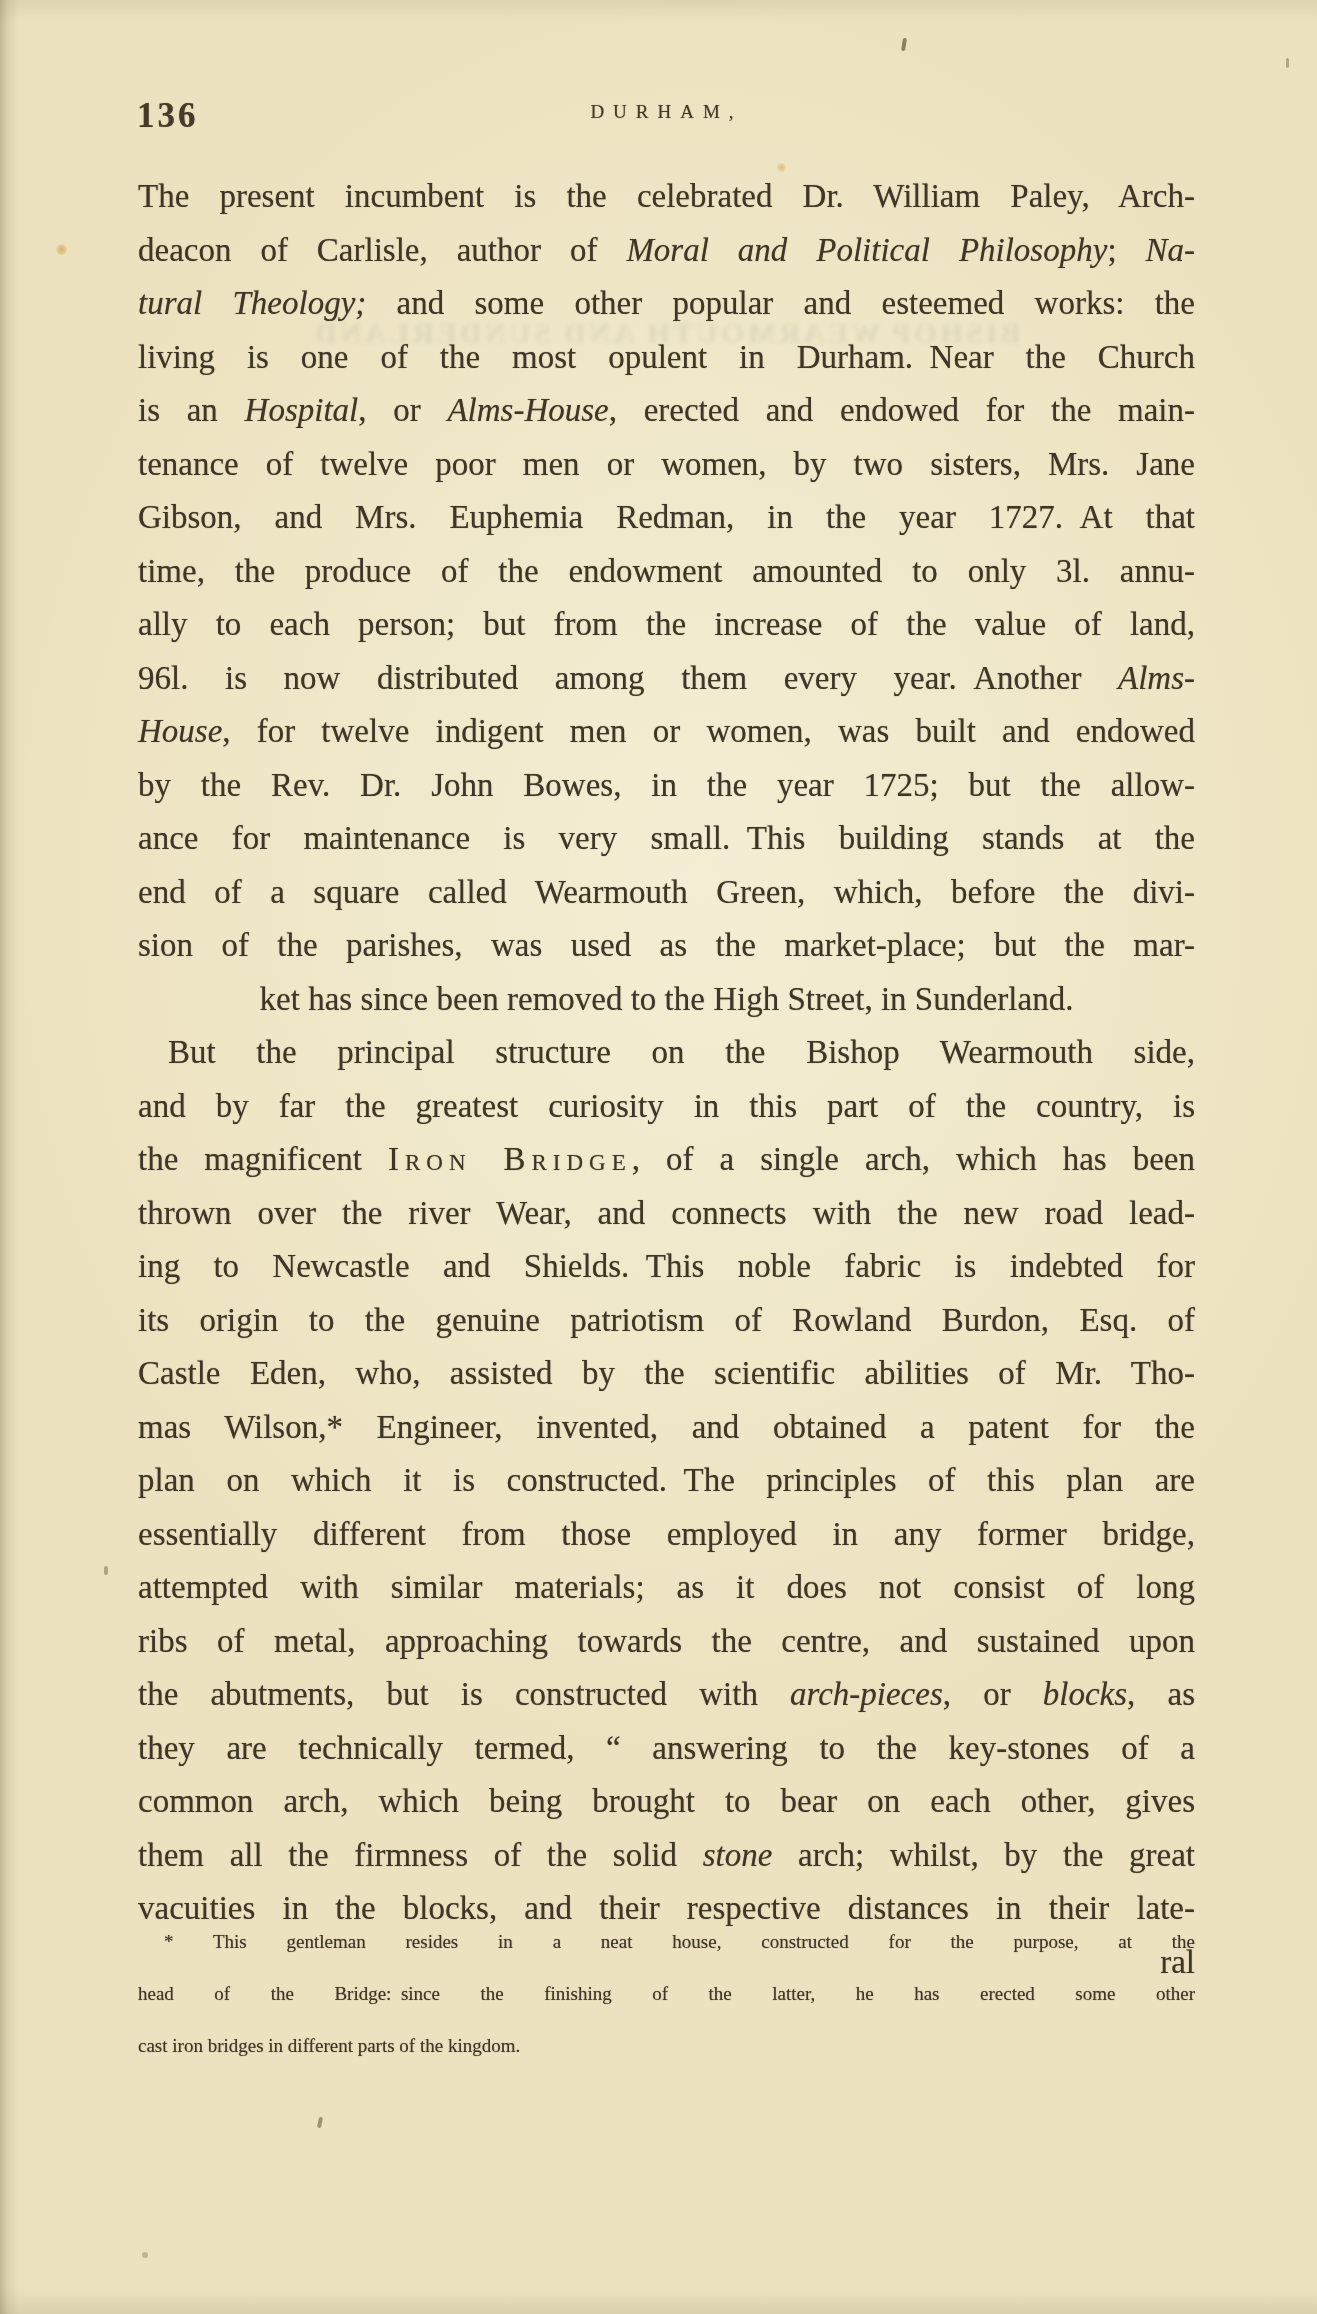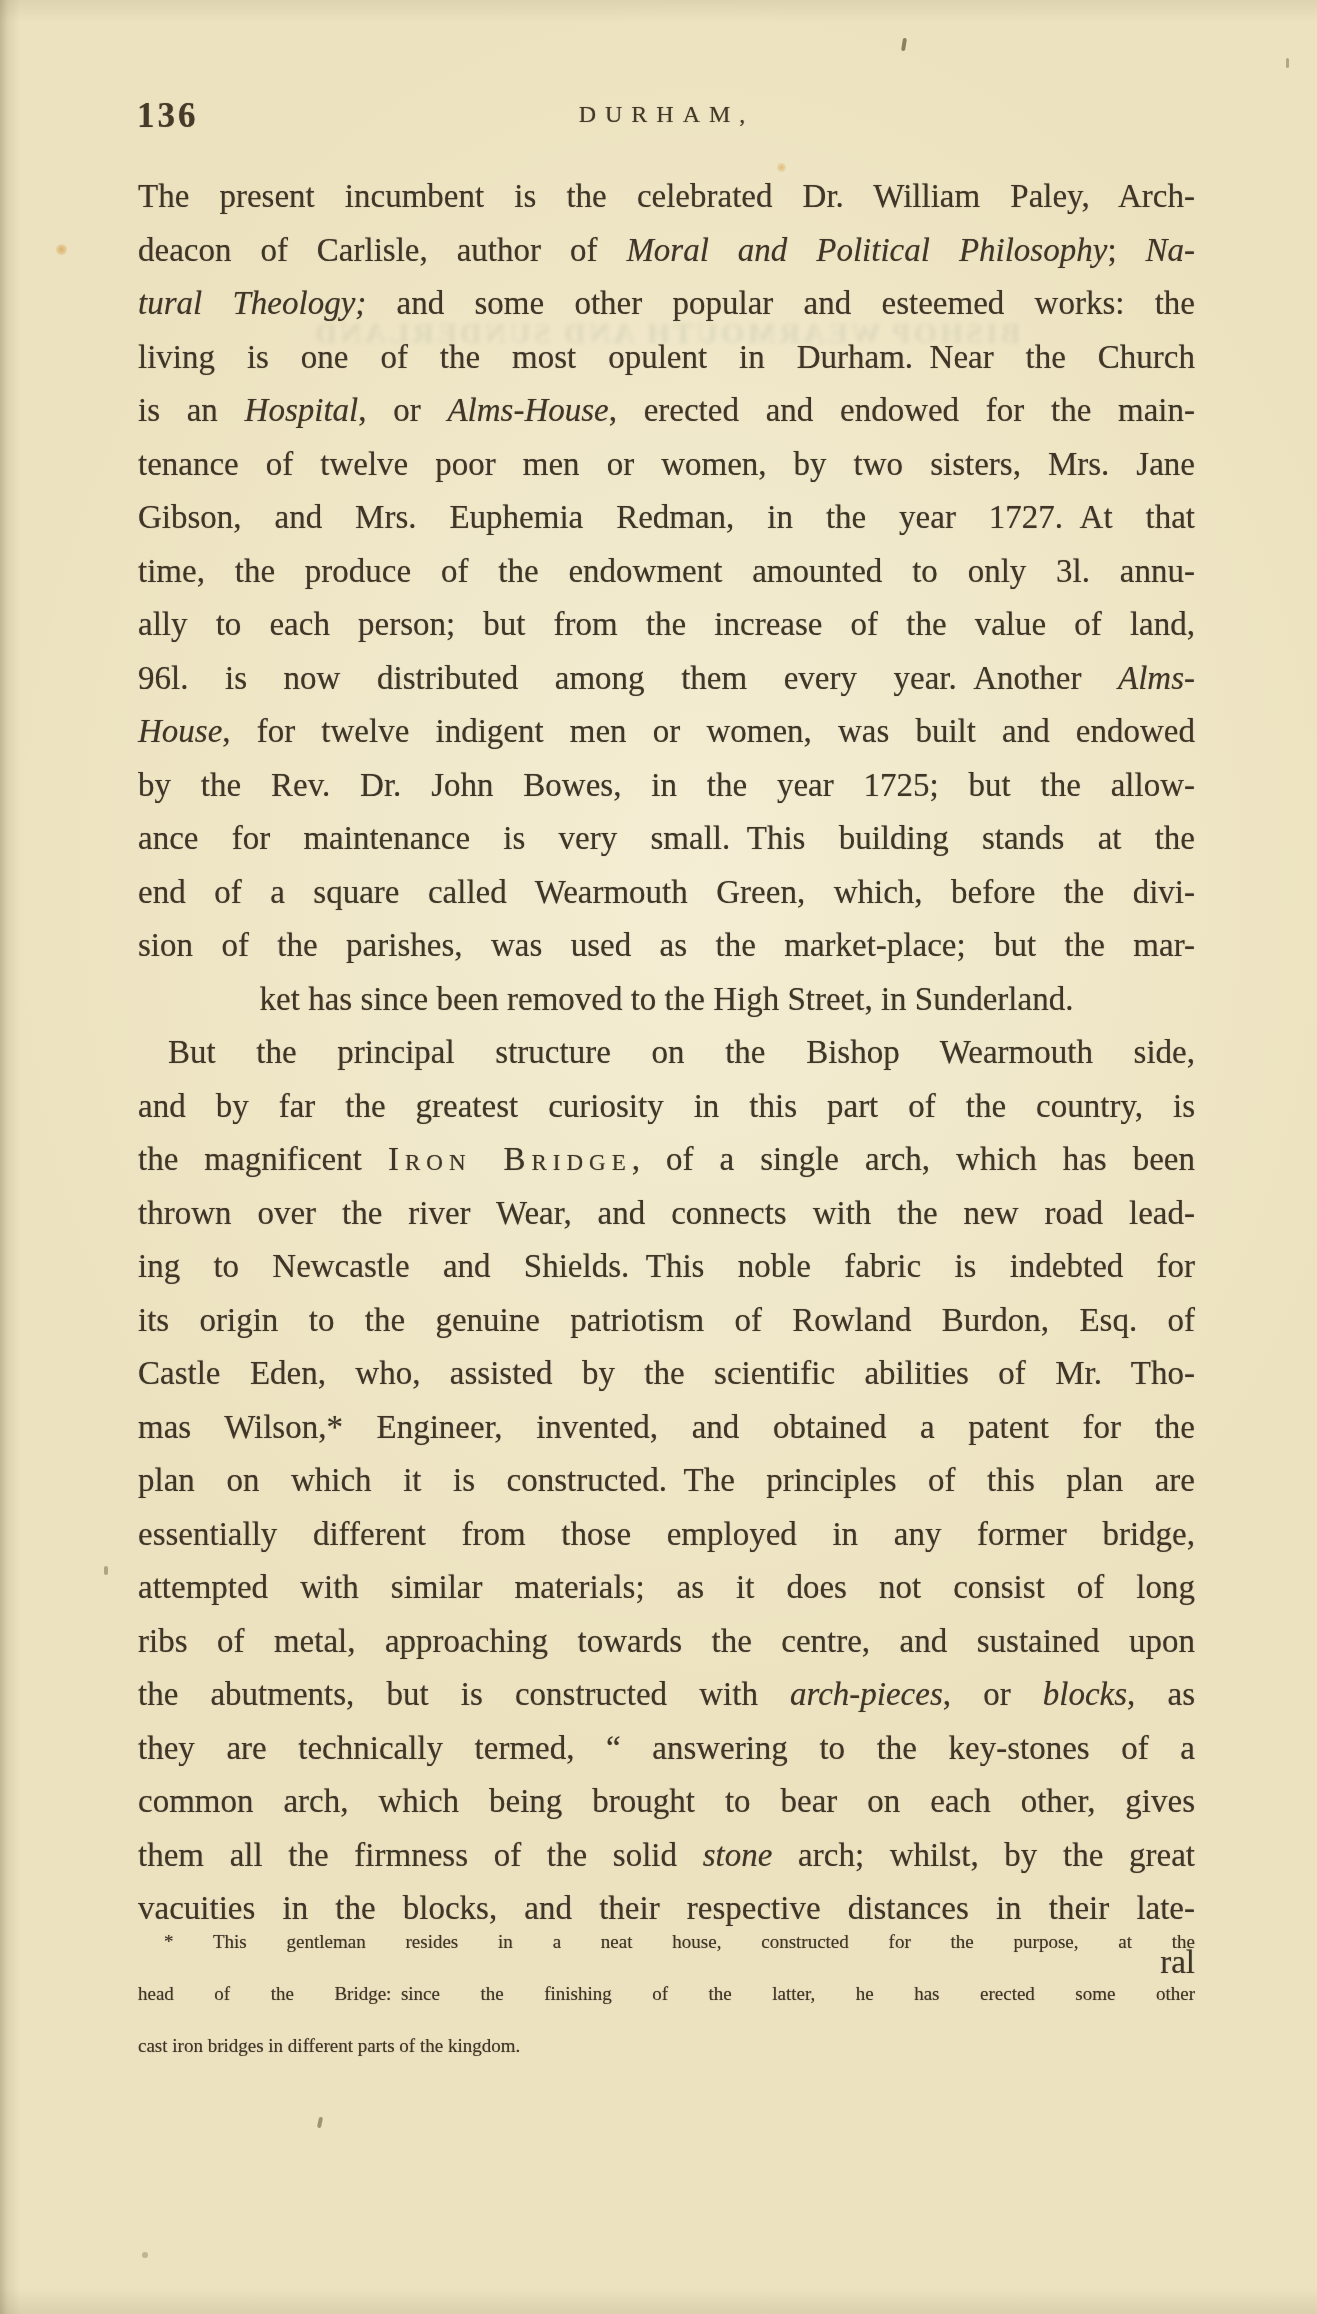--- a/index.html
+++ b/index.html
@@ -21,21 +21,21 @@
   }
   .ink { text-shadow: 0 0 1px rgba(63,54,40,0.55); }
 
   .pagenum {
     position: absolute; left: 137px; top: 96px;
     font-size: 35px; font-weight: bold; letter-spacing: 3px;
     color: #463b29;
   }
   .runhead {
     position: absolute; left: 138px; top: 101px; width: 1057px;
-    text-align: center; font-size: 24px; letter-spacing: 9px;
+    text-align: center; font-size: 19px; letter-spacing: 9px;
     color: #443a28;
   }
 
   .bodytext {
     position: absolute; left: 138px; top: 170px; width: 1057px;
     font-size: 33px;
   }
   .bodytext .line { height: 53.5px; line-height: 53.5px; white-space: nowrap; text-align: center; }
   .footnote {
     position: absolute; left: 138px; top: 1916px; width: 1057px;

